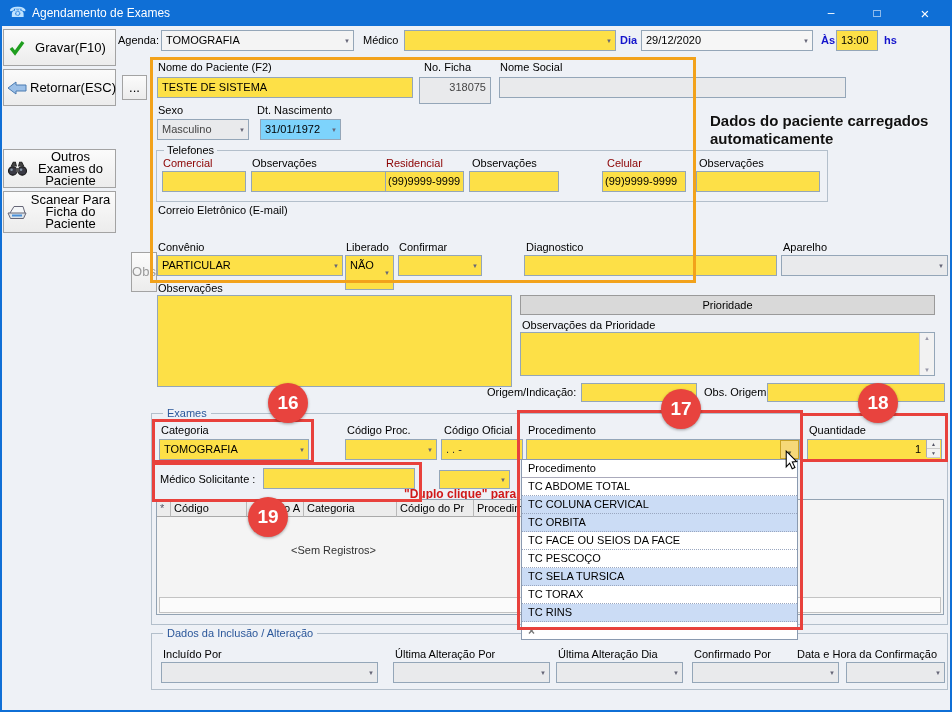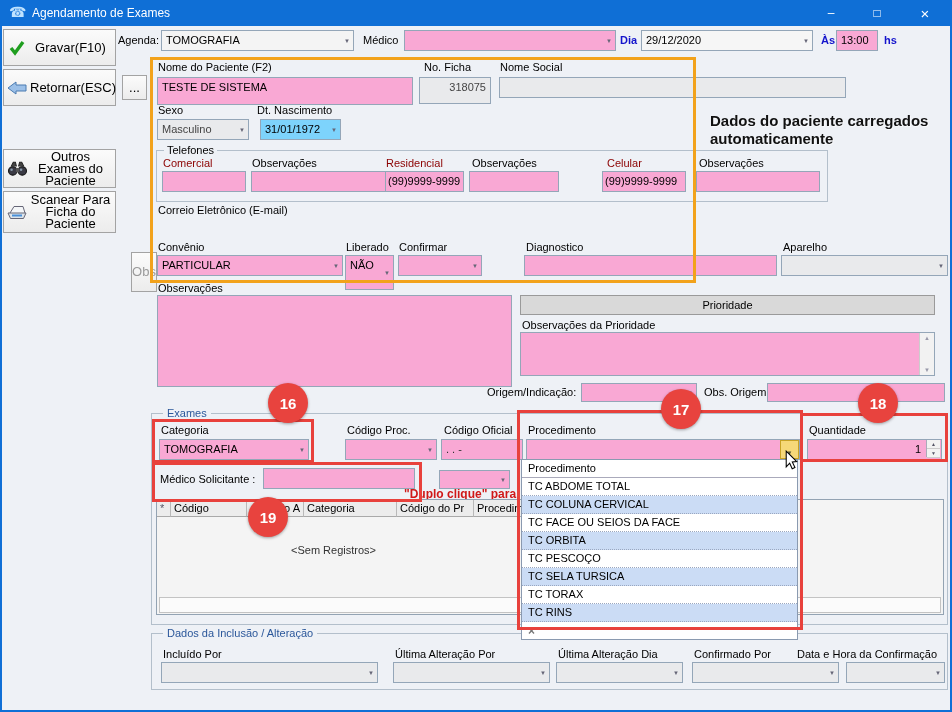--- a/index.html
+++ b/index.html
@@ -5,34 +5,34 @@
   *{margin:0;padding:0;box-sizing:border-box}
   html,body{background:#cfd8e0}
   body{font-family:"Liberation Sans",sans-serif}
   #win{position:relative;width:952px;height:712px;background:#0f6fd6;overflow:hidden}
   #client{position:absolute;left:2px;top:26px;width:948px;height:684px;background:#eef1f6}
   .abs{position:absolute}
   .L{position:absolute;font-size:11px;color:#000;white-space:nowrap;line-height:13px}
   .red{color:#8b0000}
   .blu{color:#1414cc;font-weight:bold}
   .grpT{color:#2b579a;background:#eef1f6;padding:0 4px;z-index:6}
-  .F{position:absolute;background:#f9a8d4;border:1px solid #94a6b8;font-size:11px;color:#000;
+  .F{position:absolute;background:#fde047;border:1px solid #94a6b8;font-size:11px;color:#000;
      padding:2px 4px;white-space:nowrap;overflow:hidden;line-height:15px}
   .D{background:#e9eaec;color:#444}
   .C .v{display:block;margin-right:14px;overflow:hidden}
   .C .a{position:absolute;right:3px;top:50%;transform:translateY(-50%);font-size:6px;color:#667}
   .grp{position:absolute;border:1px solid #b3bfcb;background:transparent}
   .btn{position:absolute;background:linear-gradient(#fbfbfb,#ececec);border:1px solid #a3a3a3;
        display:flex;align-items:center;font-size:13px;color:#000;cursor:default}
   .btn .ic{width:26px;display:flex;justify-content:center;flex-shrink:0}
   .btn .tx{flex:1;text-align:center;line-height:12px;padding-right:4px}
   .hlO{position:absolute;border:3px solid #f2a21b;z-index:40;pointer-events:none}
   .hlR{position:absolute;border:3px solid #e8413c;z-index:40;pointer-events:none}
   .badge{position:absolute;width:40px;height:40px;border-radius:50%;background:#e8433e;
-         color:#fff;font-weight:bold;font-size:15px;display:flex;align-items:center;justify-content:center;
+         color:#fff;font-weight:bold;font-size:19px;display:flex;align-items:center;justify-content:center;
          z-index:50;box-shadow:0 1px 3px rgba(0,0,0,.35)}
   .hdrCell{position:absolute;top:0;height:17px;background:#ececec;border-right:1px solid #b9b9b9;
            border-bottom:1px solid #a9a9a9;font-size:11px;padding:2px 3px;white-space:nowrap;overflow:hidden}
   .ddRow{height:18px;font-size:11px;padding:2px 4px 0 6px;border-bottom:1px dotted #9aa7c0;white-space:nowrap;overflow:hidden}
   .ddSel{background:#cbdcf5}
   .titleTx{color:#fff;font-size:12px}
   .winBtn{position:absolute;top:0;height:26px;color:#fff;display:flex;align-items:center;justify-content:center;font-size:12px}
   .spin{position:absolute;right:1px;top:1px;width:14px;height:17px;border-left:1px solid #aab;display:flex;flex-direction:column}
   .spin span{flex:1;font-size:5px;color:#556;text-align:center;line-height:8px;background:#f2f2f2;border-bottom:1px solid #ccc}
 </style>
@@ -112,21 +112,21 @@
   <span class="L blu" style="left:620px;top:34px">Dia</span>
   <div class="F C" style="left:641px;top:30px;width:172px;height:21px;background:#f6f6f6">
       <span class="v">29/12/2020</span>
       <span class="a">▼</span>
     </div>
   <span class="L blu" style="left:821px;top:34px">Às</span>
   <div class="F" style="left:836px;top:30px;width:42px;height:21px">13:00</div>
   <span class="L blu" style="left:884px;top:34px">hs</span>
 
   <span class="L" style="left:158px;top:61px">Nome do Paciente (F2)</span>
-  <div class="F" style="left:157px;top:77px;width:256px;height:28px">TESTE DE SISTEMA</div>
+  <div class="F" style="left:157px;top:77px;width:256px;height:21px">TESTE DE SISTEMA</div>
   <span class="L" style="left:424px;top:61px">No. Ficha</span>
   <div class="F D" style="left:419px;top:77px;width:72px;height:27px;text-align:right">318075</div>
   <span class="L" style="left:500px;top:61px">Nome Social</span>
   <div class="F D" style="left:499px;top:77px;width:347px;height:21px"></div>
 
   <span class="L" style="left:158px;top:104px">Sexo</span>
   <div class="F C D" style="left:157px;top:119px;width:92px;height:21px">
       <span class="v">Masculino</span>
       <span class="a">▼</span>
     </div>
@@ -243,22 +243,22 @@
     <div class="hdrCell" style="left:240px;width:77px">Código do Pr</div>
     <div class="hdrCell" style="left:317px;width:110px">Procedime</div>
     <div class="abs" style="left:134px;top:44px;font-size:11px;color:#333">&lt;Sem Registros&gt;</div>
     <div class="abs" style="left:2px;top:97px;width:782px;height:16px;background:#fbfbfb;border:1px solid #c3c3c3"></div>
   </div>
 
   <div class="abs" style="left:521px;top:459px;width:277px;height:181px;background:#fff;border:1px solid #8a9ab0;z-index:30">
     <div class="ddRow" style="border-bottom:1px solid #aab;font-weight:normal">Procedimento</div>
     <div class="ddRow">TC ABDOME TOTAL</div>
     <div class="ddRow ddSel">TC COLUNA CERVICAL</div>
+    <div class="ddRow ddSel">TC ORBITA</div>
     <div class="ddRow">TC FACE OU SEIOS DA FACE</div>
-    <div class="ddRow ddSel">TC ORBITA</div>
     <div class="ddRow">TC PESCOÇO</div>
     <div class="ddRow ddSel">TC SELA TURSICA</div>
     <div class="ddRow">TC TORAX</div>
     <div class="ddRow ddSel">TC RINS</div>
     <div class="abs" style="left:6px;top:164px;font-size:12px;color:#777;font-weight:bold">×</div>
   </div>
 
   <div class="hlR" style="left:152px;top:419px;width:162px;height:44px"></div>
   <div class="hlR" style="left:517px;top:410px;width:286px;height:220px"></div>
   <div class="hlR" style="left:800px;top:413px;width:148px;height:49px"></div>

